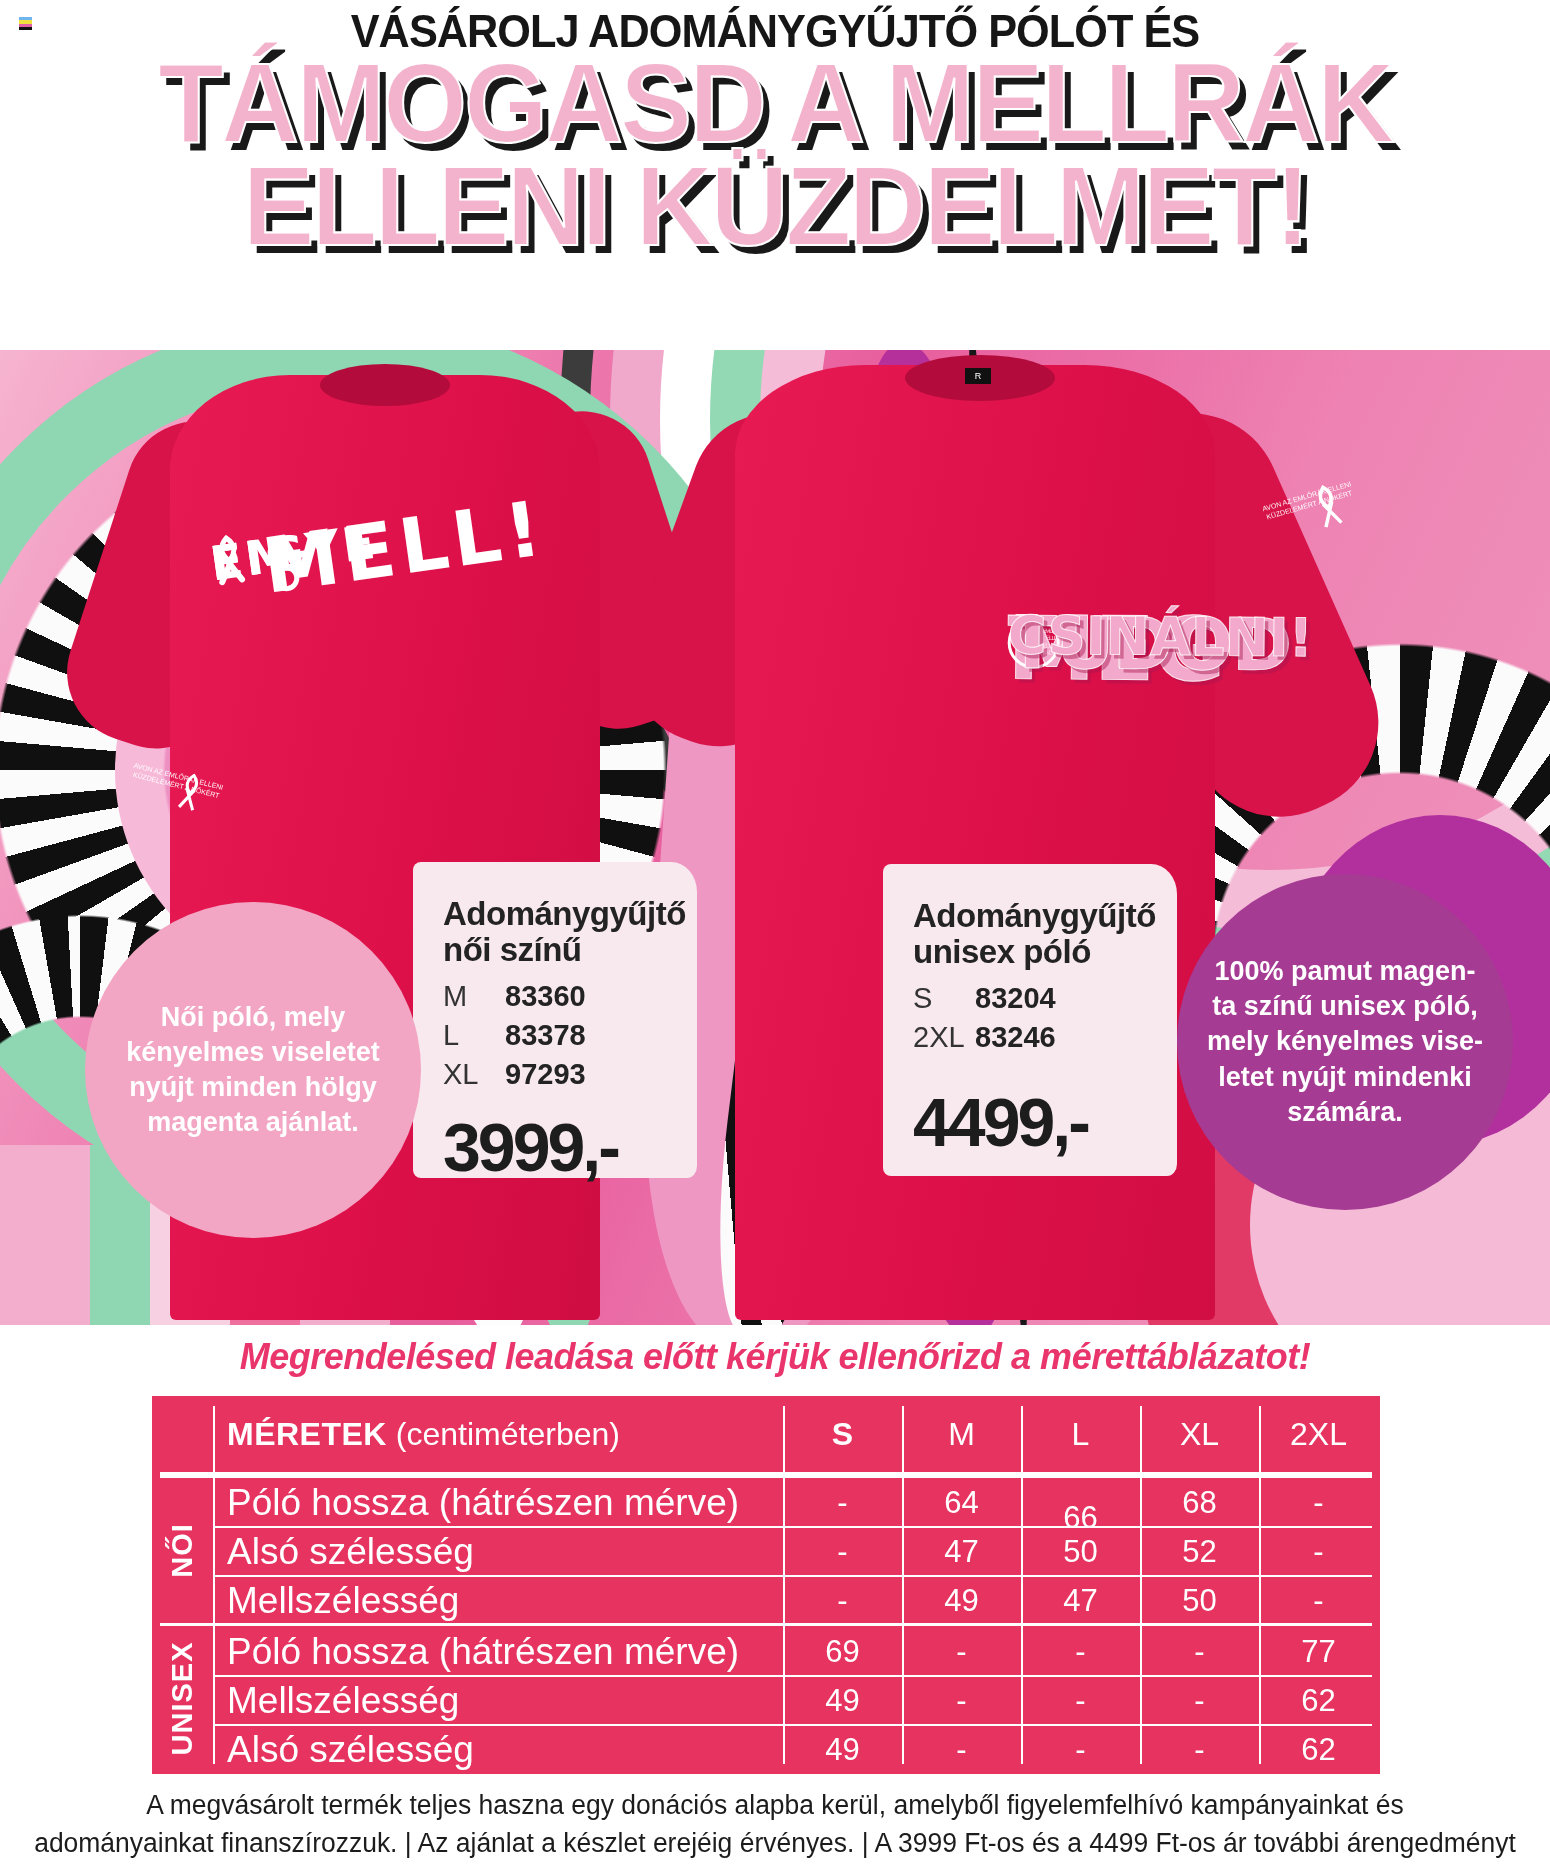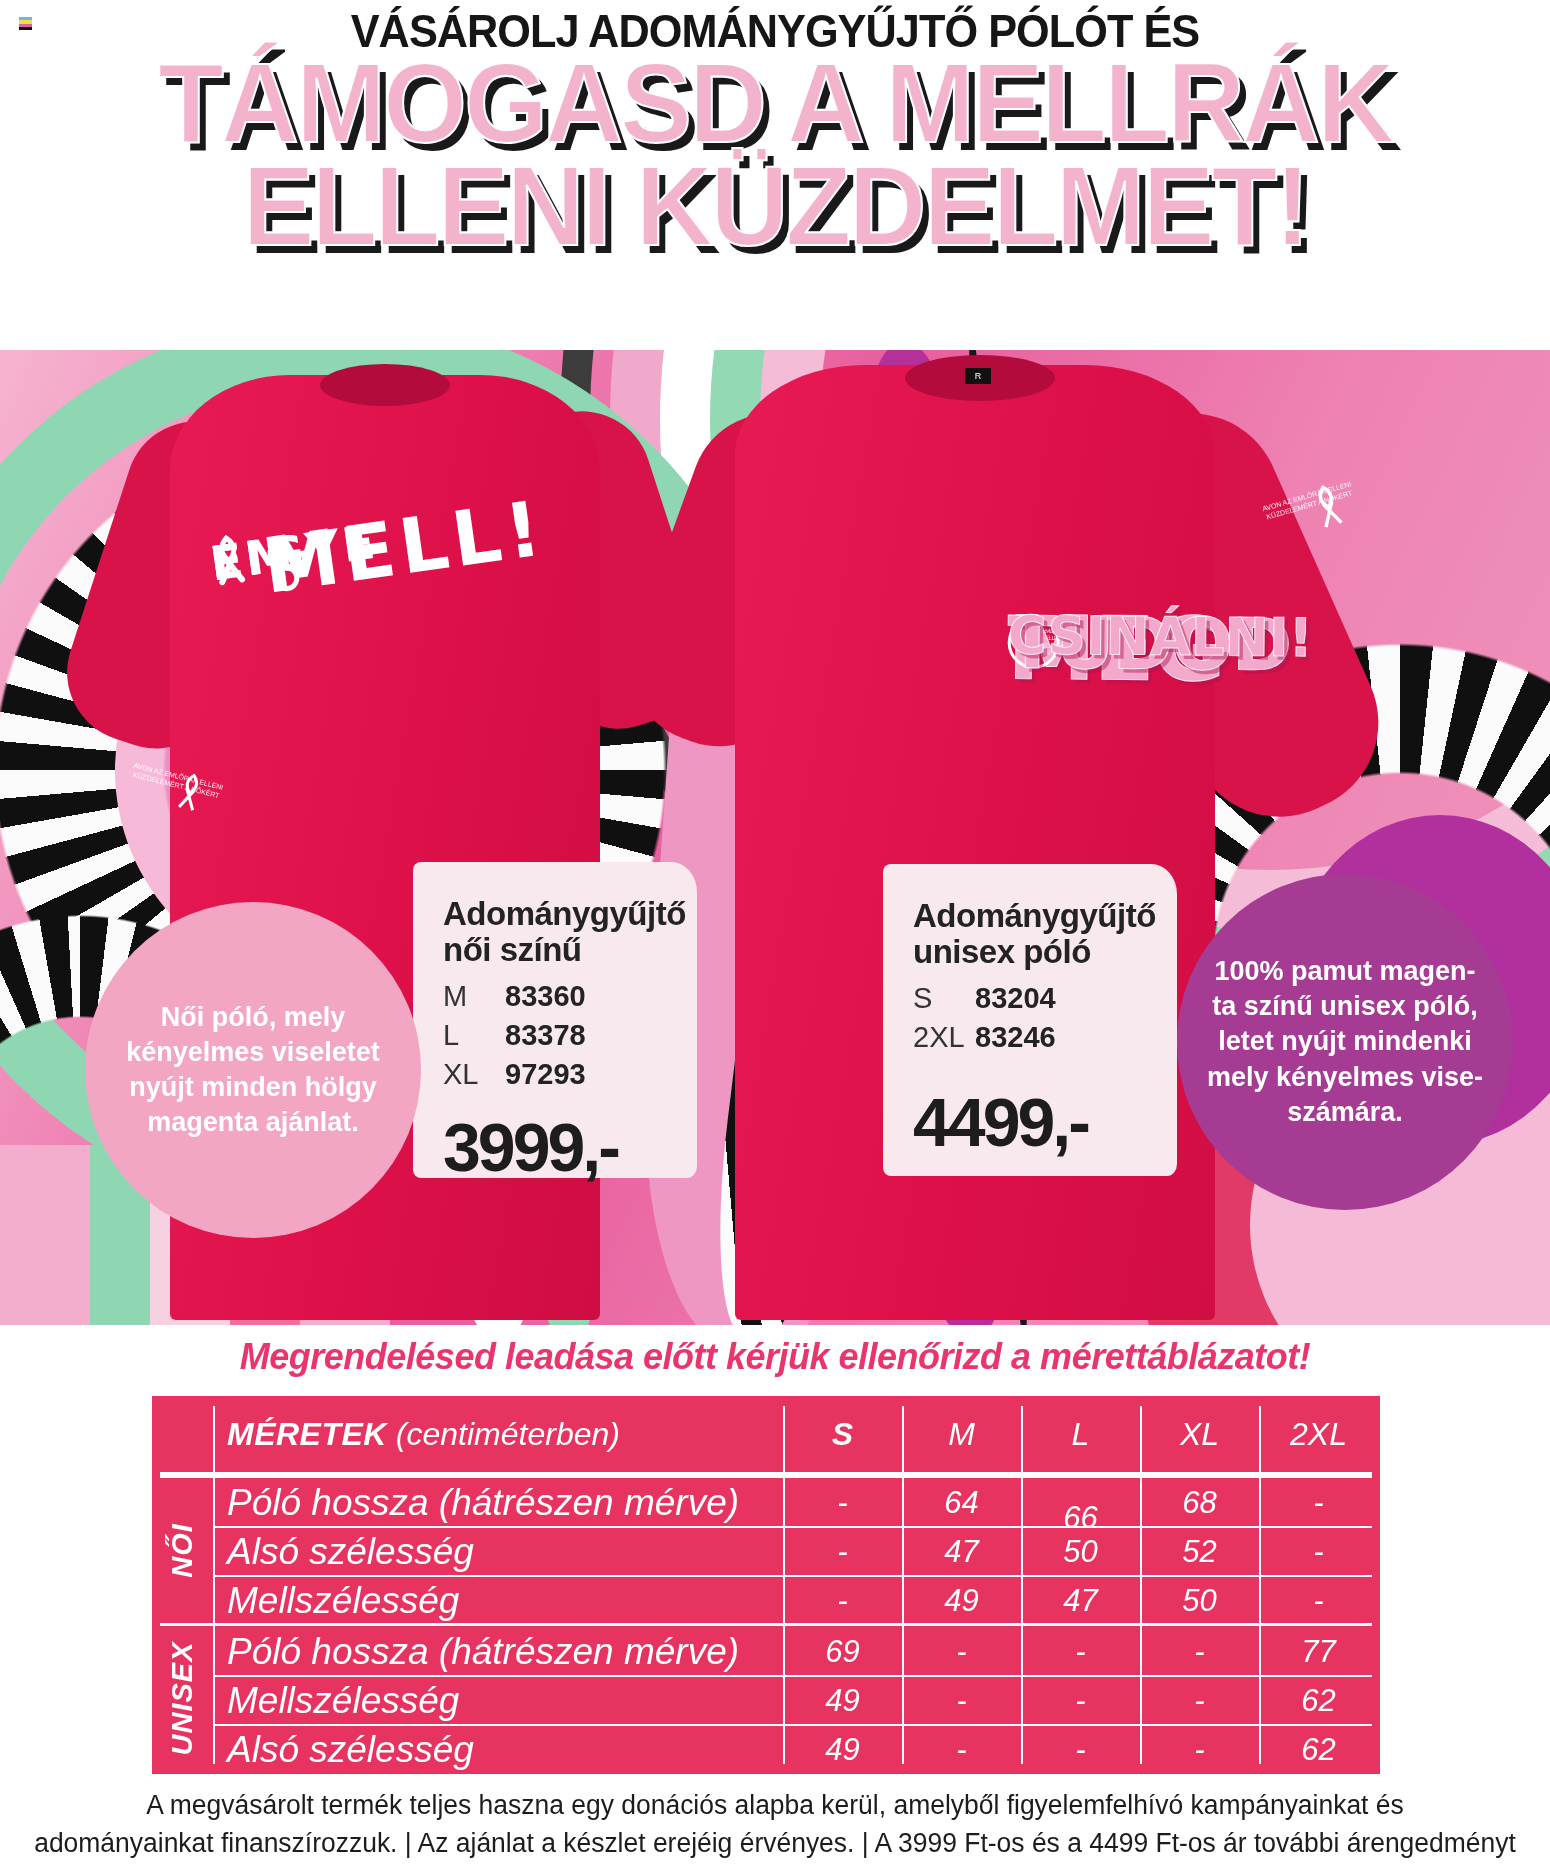--- a/index.html
+++ b/index.html
@@ -134,21 +134,21 @@
   .pbox .sz{width:62px;font-weight:400;color:#333;}
   .pbox .code{font-weight:700;}
   .pbox .price{margin-top:14px;font-size:68px;font-weight:800;letter-spacing:-3px;color:#1d1d1d;}
   .pbox-right .price{margin-top:26px;}
 
   
   .sizenote{position:absolute;left:0;right:0;top:1336px;text-align:center;
     font-size:36px;font-weight:700;font-style:italic;color:#e9356b;letter-spacing:-.5px;}
 
   
-  .sizetable{position:absolute;left:152px;top:1396px;width:1228px;height:378px;background:#e73360;color:#fff;font-style:italic;}
+  .sizetable{position:absolute;left:152px;top:1396px;width:1228px;height:378px;background:#e73360;color:#fff;}
   .sizetable .vline{position:absolute;top:10px;bottom:10px;width:2px;background:#fff;}
   .sizetable .hline{position:absolute;height:2px;background:#fff;left:61px;right:8px;}
   .sizetable .hline.full{left:8px;height:3px;}
   .sizetable .headline2{position:absolute;left:8px;right:8px;top:76px;height:6px;background:#fff;}
   .th-row{position:absolute;left:0;top:0;height:76px;width:100%;display:flex;align-items:center;}
   .th-label{position:absolute;left:75px;font-size:32px;}
   .th-label b{font-weight:800;letter-spacing:.5px;}
   .th-size{position:absolute;width:119px;text-align:center;font-size:32px;}
   .grp-label{position:absolute;left:0;width:61px;display:flex;align-items:center;justify-content:center;}
   .grp-label span{transform:rotate(-90deg);font-size:29px;font-weight:800;letter-spacing:1px;white-space:nowrap;}
@@ -271,22 +271,22 @@
   <div class="bubble bubble-left">
     <span>Női póló, mely</span>
     <span>kényelmes viseletet</span>
     <span>nyújt minden hölgy</span>
     <span>magenta ajánlat.</span>
   </div>
 
   <div class="bubble bubble-right">
     <span>100% pamut magen-</span>
     <span>ta színű unisex póló,</span>
+    <span>mely kényelmes vise-</span>
     <span>letet nyújt mindenki</span>
-    <span>mely kényelmes vise-</span>
     <span>számára.</span>
   </div>
 
   <div class="pbox pbox-left">
     <div class="ttl">
       <div>Adománygyűjtő</div>
       <div>női színű</div>
     </div>
     <div class="rows">
       <div class="row">

